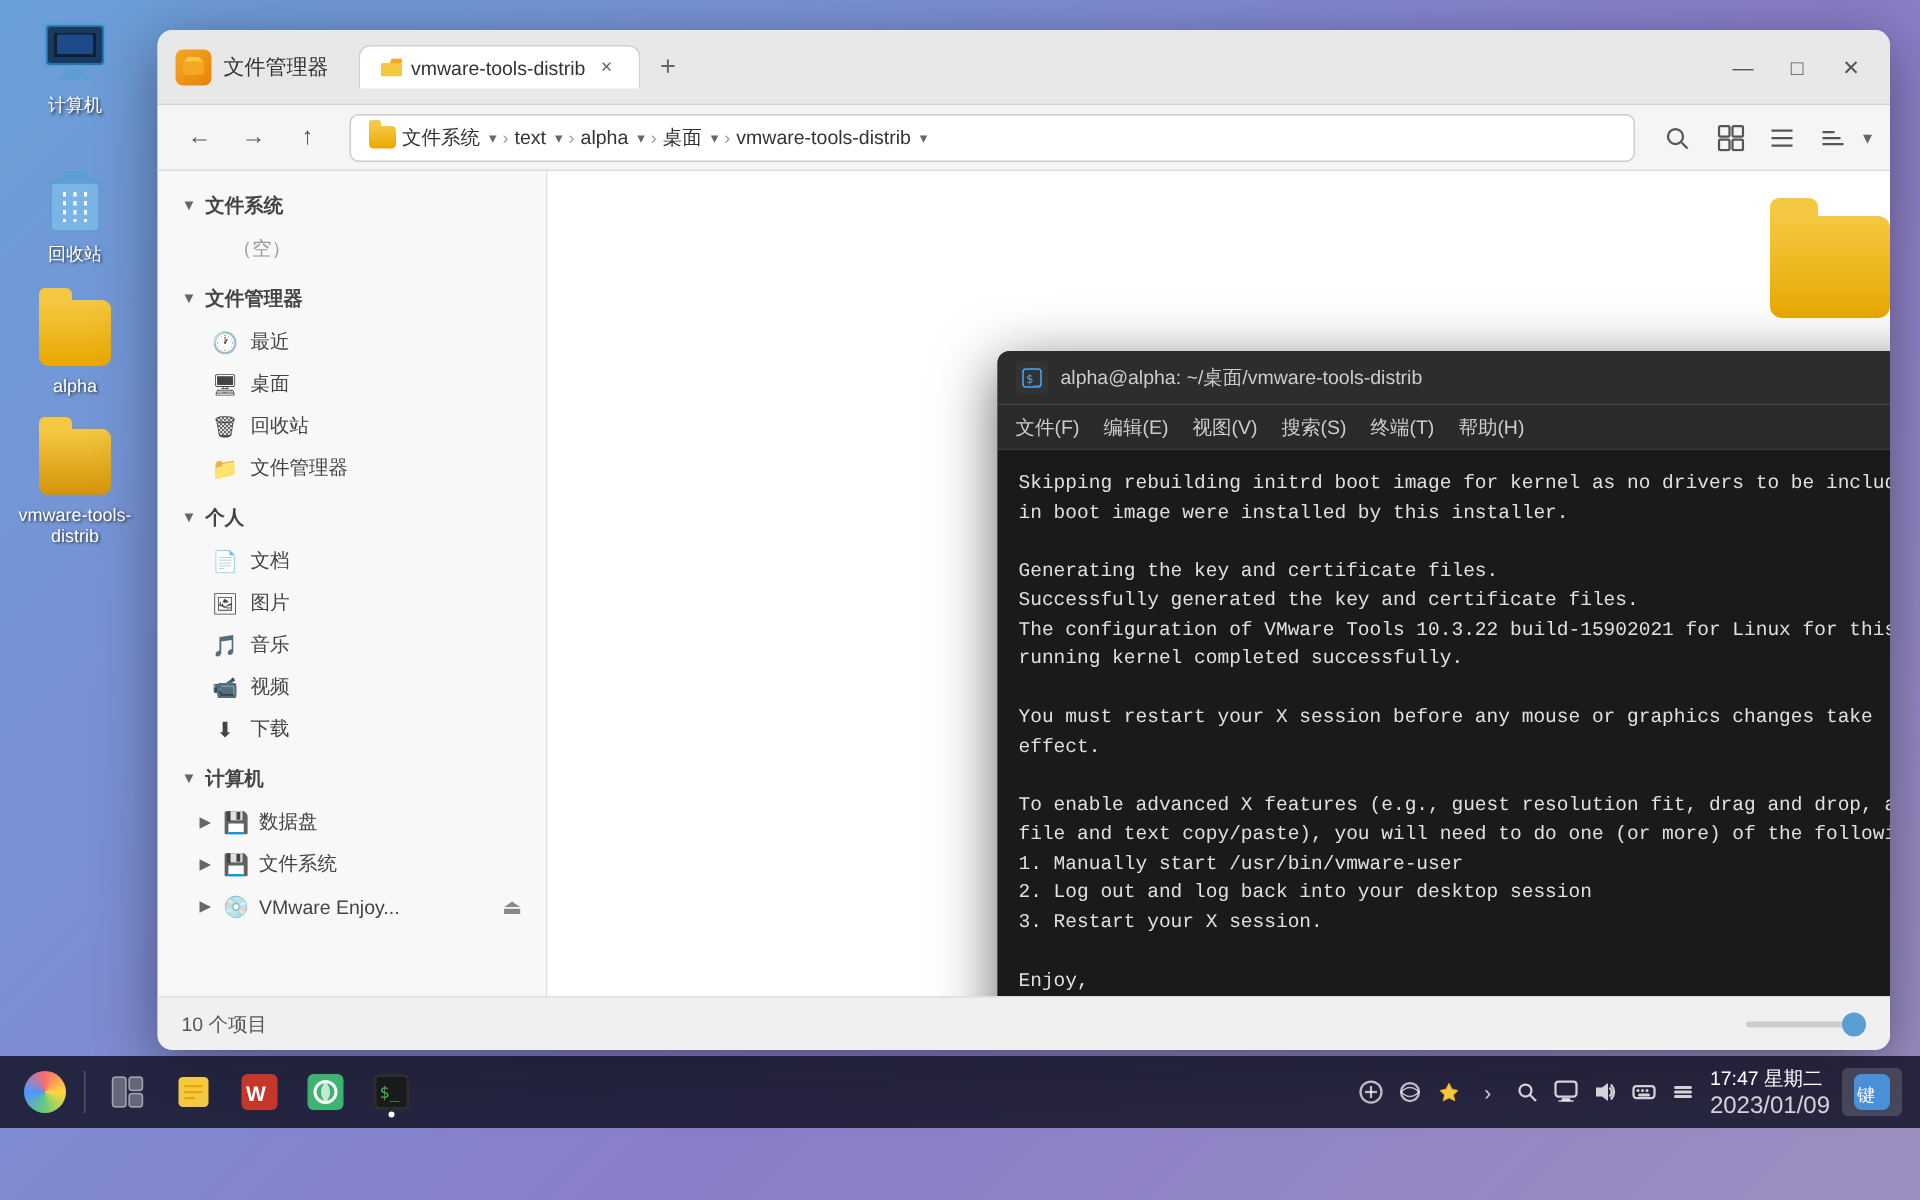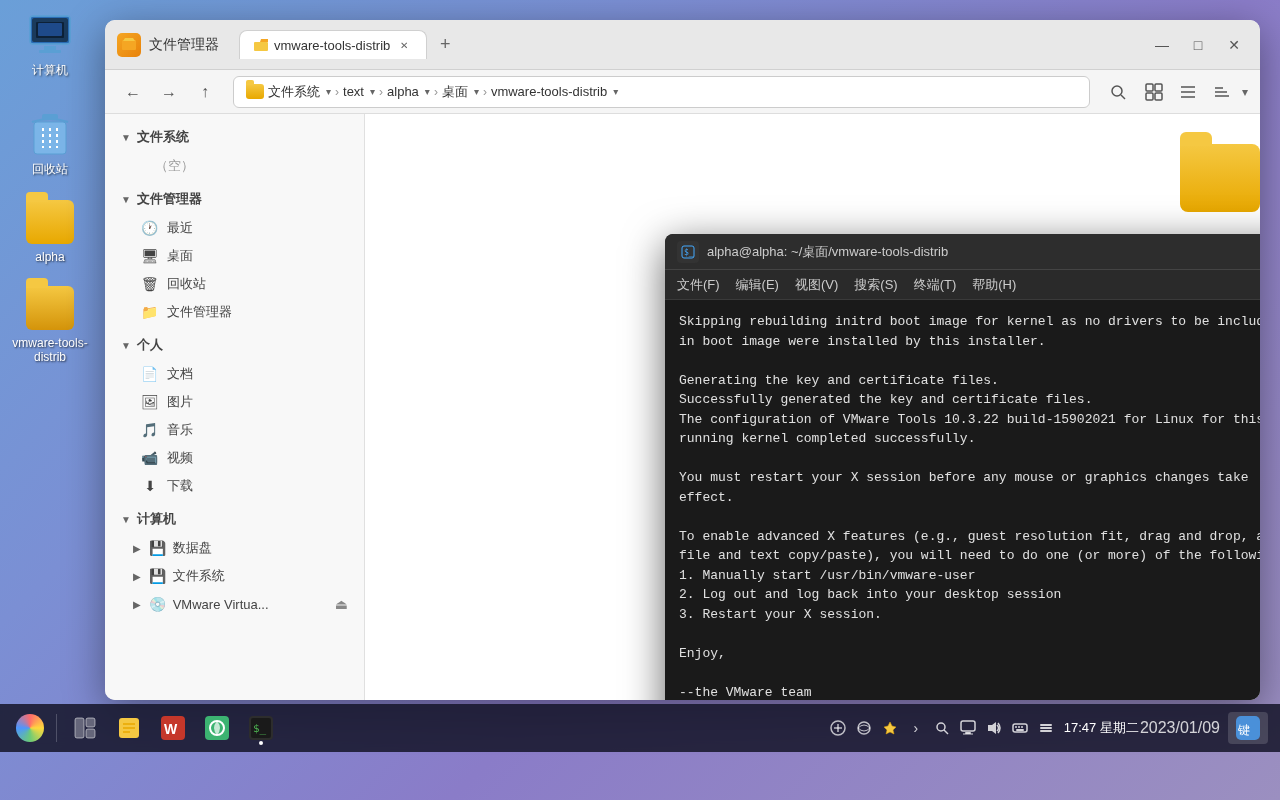--- a/index.html
+++ b/index.html
@@ -489,21 +489,21 @@
       height: 20px;
       display: flex;
       align-items: center;
       justify-content: center;
       color: rgba(255,255,255,0.8);
       cursor: pointer;
       font-size: 14px;
     }
     .clock-area {
       display: flex;
-      flex-direction: row;
+      flex-direction: column;
       align-items: flex-start;
       gap: 1px;
     }
     .clock-time { font-size: 13px; font-weight: 500; color: white; }
     .clock-date { font-size: 16px; color: rgba(255,255,255,0.8); }
     .input-method {
       background: rgba(255,255,255,0.15);
       border-radius: 4px;
       padding: 2px 6px;
       font-size: 12px;
@@ -770,21 +770,21 @@
             <span>数据盘</span>
           </div>
           <div class="sidebar-sub-item">
             <span class="arrow">▶</span>
             <div class="sidebar-icon">💾</div>
             <span>文件系统</span>
           </div>
           <div class="sidebar-sub-item">
             <span class="arrow">▶</span>
             <div class="sidebar-icon">💿</div>
-            <span>VMware Virtua...</span>
+            <span>VMware Enjoy...</span>
             <span style="margin-left:auto;font-size:14px;color:#888;">⏏</span>
           </div>
         </div>
       </div>
 
       <div class="file-area">
         <div class="file-area-content">
 
           <div style="position:absolute;right:0;top:30px;">
             <div class="big-folder" style="margin-left:20px;"></div>
@@ -833,20 +833,28 @@
 Enjoy,
 
 --the VMware team
 </pre>
 
           </div>
         </div>
       </div>
     </div>
 
+    <div class="status-bar">
+      <span>10 个项目</span>
+      <div class="slider-area">
+        <div class="slider">
+          <div class="slider-thumb"></div>
+        </div>
+      </div>
+    </div>
   </div>
 
   <div class="taskbar">
 
     <div class="taskbar-start">
       <div class="color-circle"></div>
     </div>
 
     <div class="taskbar-divider"></div>
 

